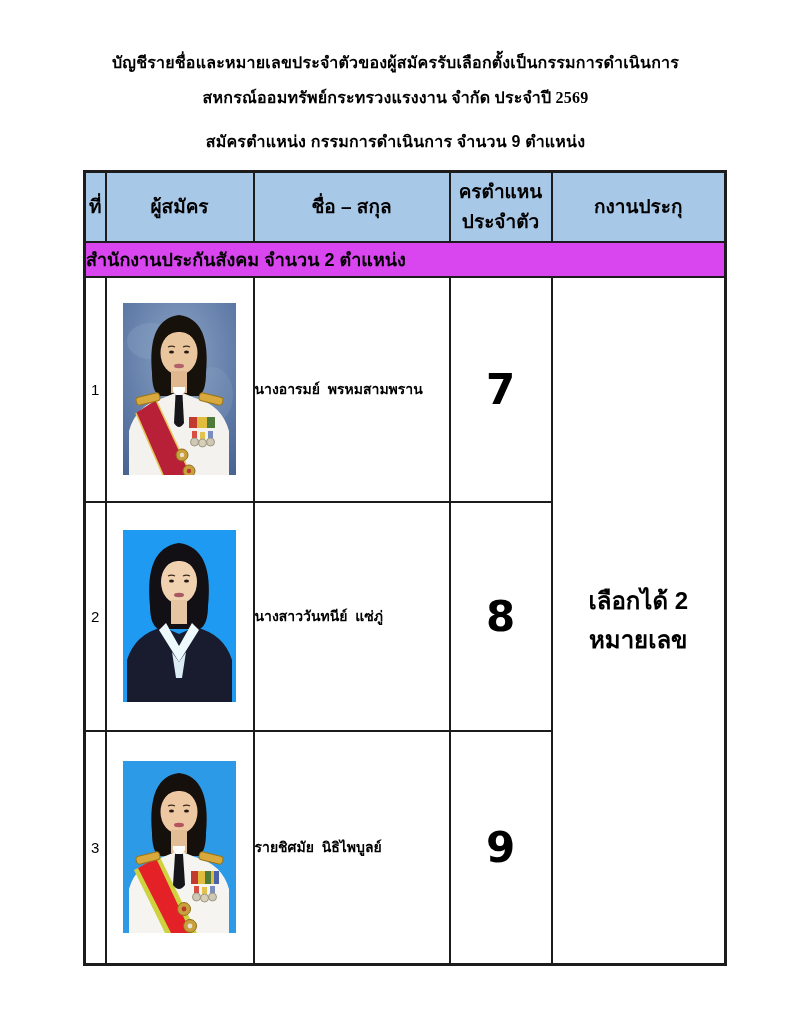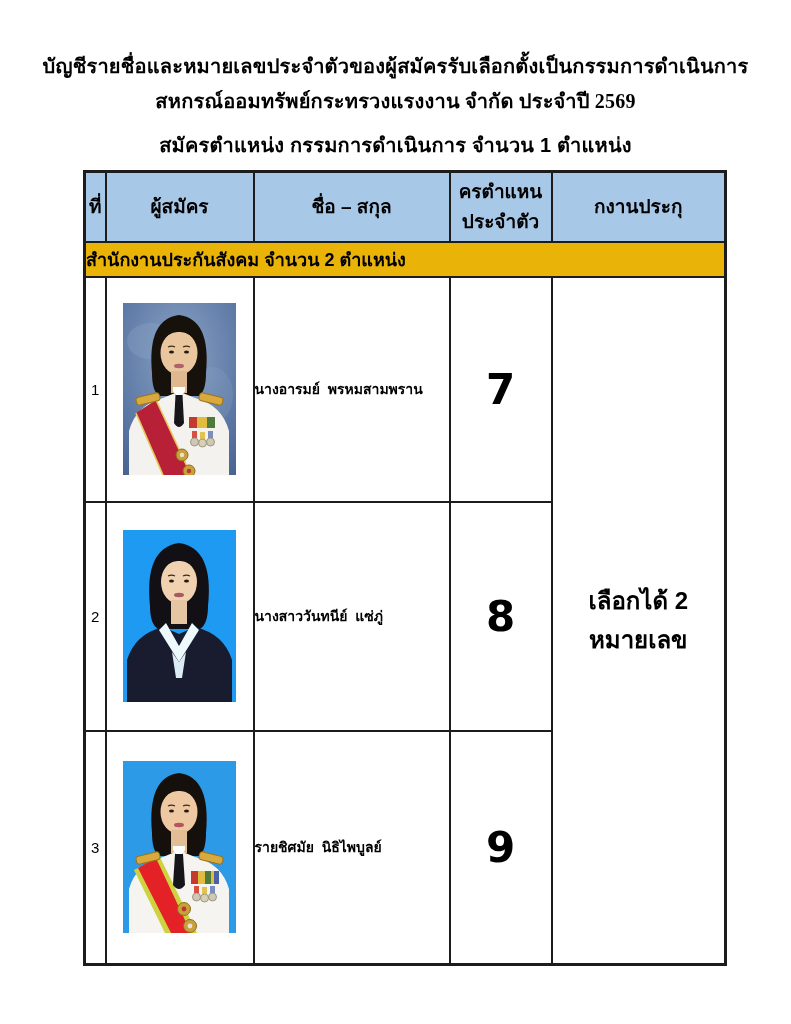--- a/index.html
+++ b/index.html
@@ -3,21 +3,21 @@
 <meta charset="utf-8">
 <style>
   html,body { margin:0; padding:0; background:#ffffff; }
   .page {
     position:relative; width:791px; height:1024px; background:#ffffff;
     font-family:"Liberation Sans","DejaVu Sans",sans-serif; color:#000;
     overflow:hidden;
   }
   .title-line {
     position:absolute; left:0; width:791px; text-align:center;
-    font-size:20px; font-weight:700; letter-spacing:0.2px;
+    font-size:16px; font-weight:700; letter-spacing:0.2px;
   }
   #title1 { top:50px; }
   #title2 { top:85px;font-family:Liberation Serif, serif; }
   #subtitle { top:129px; }
 
   table.roster {
     position:absolute; left:83px; top:170px; width:641px;
     border-collapse:collapse; table-layout:fixed;
     border:3px solid #1c1c1c;
   }
@@ -29,21 +29,21 @@
   tr.r-sec    { height:35px; }
   tr.r-cand1  { height:225px; }
   tr.r-cand2  { height:229px; }
   tr.r-cand3  { height:234px; }
 
   .head-cell {
     background:#a8c8e8; text-align:center;
     font-size:19px; font-weight:700; line-height:1.55;
   }
   .section-cell {
-    background:#eab308; text-align:left;
+    background:#d946ef; text-align:left;
     font-size:18px; font-weight:700; padding:2px 5px;
   }
   .c-no    { text-align:center; font-size:15px; font-weight:400; }
   .c-photo { text-align:center; }
   .c-name  {
     text-align:left; font-size:14px; font-weight:700;
     padding-left:7px; padding-right:4px; white-space:pre-wrap;
   }
   .c-num {
     text-align:center; font-size:42px; font-weight:900;
@@ -52,21 +52,21 @@
   .c-remarks { text-align:center; font-size:24px; font-weight:700; }
   svg.photo { display:inline-block; vertical-align:middle; }
 </style>
 </head>
 <body>
 
 <div class="page">
 
   <div class="title-line" id="title1">บัญชีรายชื่อและหมายเลขประจำตัวของผู้สมัครรับเลือกตั้งเป็นกรรมการดำเนินการ</div>
   <div class="title-line" id="title2">สหกรณ์ออมทรัพย์กระทรวงแรงงาน จำกัด ประจำปี 2569</div>
-  <div class="title-line" id="subtitle">สมัครตำแหน่ง กรรมการดำเนินการ จำนวน 1 ตำแหน่ง</div>
+  <div class="title-line" id="subtitle">สมัครตำแหน่ง กรรมการดำเนินการ จำนวน 9 ตำแหน่ง</div>
 
   <table class="roster">
     <colgroup>
       <col style="width:21px">
       <col style="width:148px">
       <col style="width:196px">
       <col style="width:102px">
       <col style="width:174px">
     </colgroup>
 

